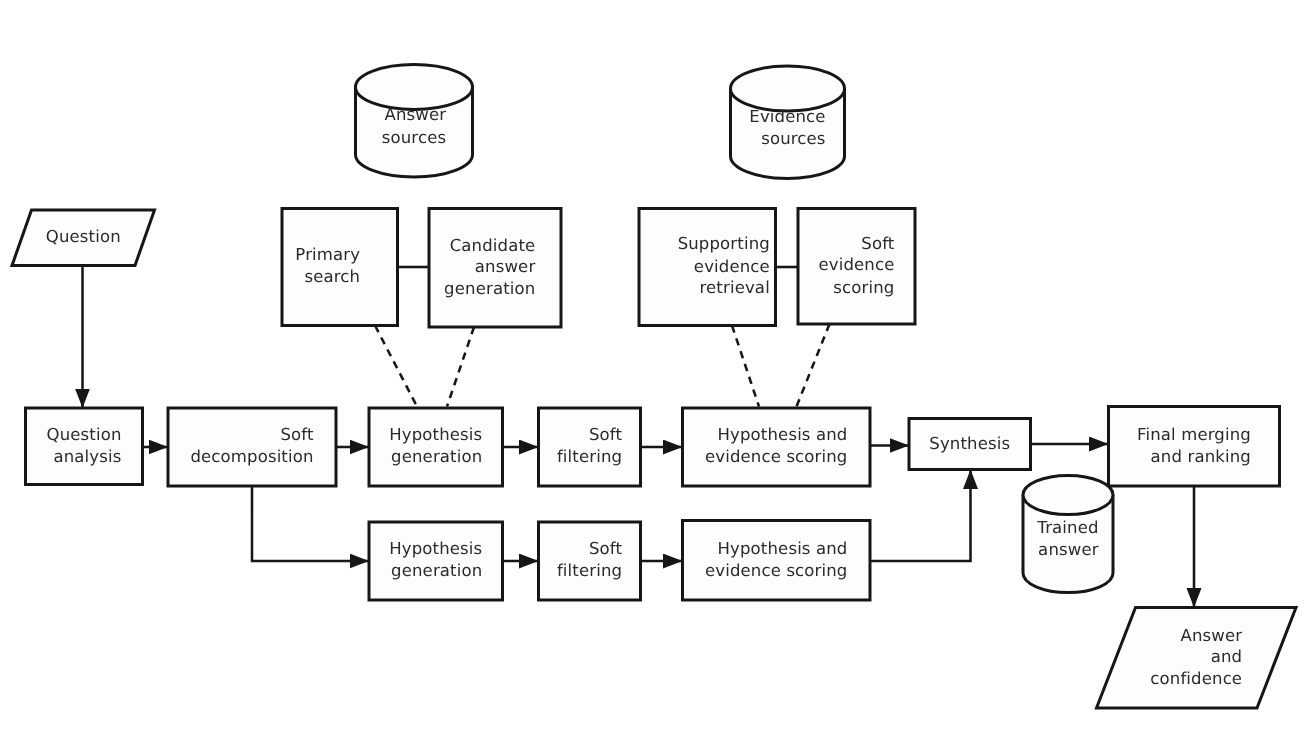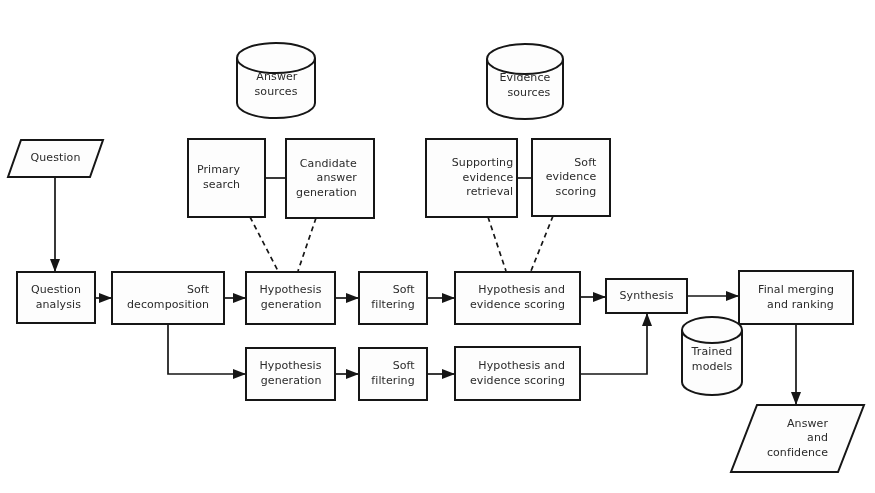--- a/index.html
+++ b/index.html
@@ -134,18 +134,18 @@
   <div class="node-label" style="left:739px; top:271px; width:114px; height:53px;">Final merging
 and ranking</div>
   <div class="node-label" style="left:606px; top:279px; width:81px;  height:34px;">Synthesis</div>
   <div class="node-label" style="left:246px; top:348px; width:89px;  height:52px;">Hypothesis
 generation</div>
   <div class="node-label" style="left:359px; top:348px; width:68px;  height:52px;">Soft
 filtering</div>
   <div class="node-label" style="left:455px; top:347px; width:125px; height:53px;">Hypothesis and
 evidence scoring</div>
   <div class="node-label" style="left:684px; top:336px; width:56px;  height:48px;">Trained
-models</div>
+answer</div>
   <div class="node-label" style="left:744px; top:407px; width:107px; height:63px;">Answer
 and
 confidence</div>
 
 </div>
 
 </body></html>

